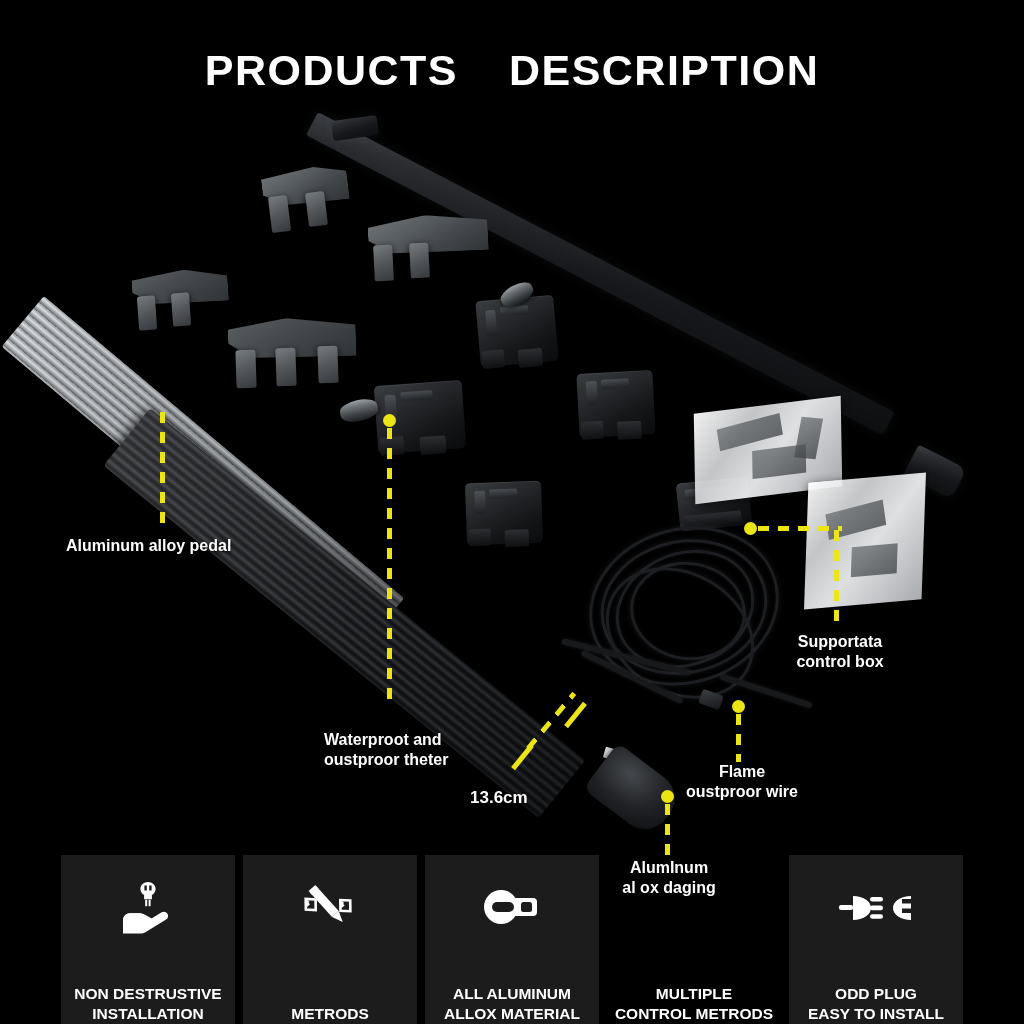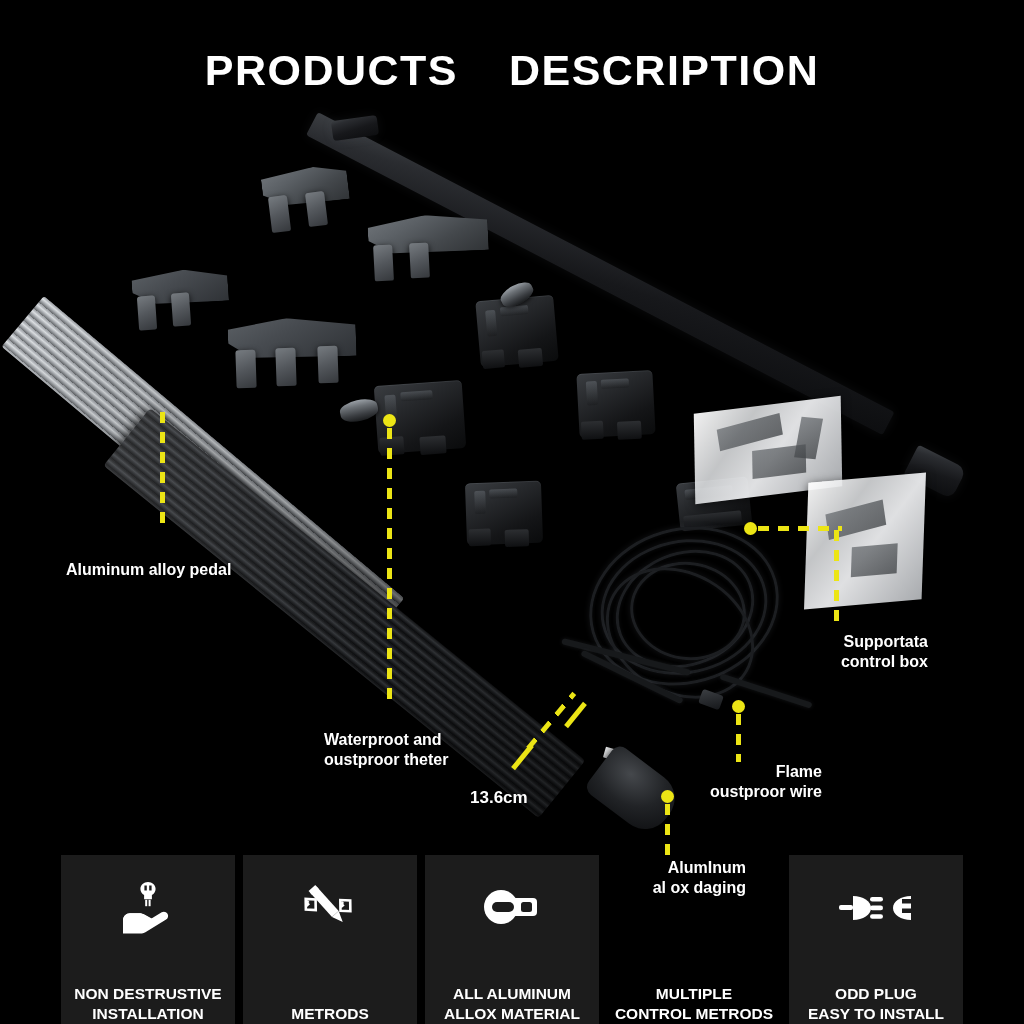--- a/index.html
+++ b/index.html
@@ -202,21 +202,21 @@
   }
   .label {
     position: absolute;
     color: #ffffff;
     font-size: 16px;
     font-weight: bold;
     line-height: 1.25;
     white-space: pre-line;
     text-shadow: 0 1px 3px #000;
   }
-  .label.c { text-align: right; }
+  .label.c { text-align: center; }
   .label.l { text-align: left; }
 
   
   .dim-line {
     position: absolute;
     height: 5px;
     background: repeating-linear-gradient(
       to right,
       var(--accent) 0px, var(--accent) 12px,
       transparent 12px, transparent 22px);
@@ -383,21 +383,21 @@
     <div class="alu-pedal" style="left:44px; top:196px; width:470px; height:66px;
                 transform: rotate(40deg); transform-origin: left top;"></div>
 
     <div class="board" style="left:150px; top:308px; width:560px; height:74px;
                 transform: rotate(39deg); transform-origin: left top;"></div>
     <div class="board-cap" style="left:592px; top:662px; width:84px; height:58px; transform: rotate(37deg);"></div>
 
   </div>
 
   <div class="dash-v" style="--accent:#ece515; left:160px; top:412px; height:112px;"></div>
-  <div class="label l" style="left:66px; top:560px; width:220px;">Aluminum alloy pedal</div>
+  <div class="label l" style="left:66px; top:536px; width:220px;">Aluminum alloy pedal</div>
 
   <div class="dot" style="--accent:#ece515; left:383px; top:414px;"></div>
   <div class="dash-v" style="--accent:#ece515; left:387px; top:428px; height:272px;"></div>
   <div class="label l" style="left:324px; top:710px; width:230px;margin-top:20px;">Waterproot and
 oustproor theter</div>
 
   <div class="dot" style="--accent:#ece515; left:744px; top:522px;"></div>
   <div class="dash-h" style="--accent:#ece515; left:758px; top:526px; width:84px;"></div>
   <div class="dash-v" style="--accent:#ece515; left:834px; top:530px; height:92px;"></div>
   <div class="label c" style="left:752px; top:632px; width:176px;">Supportata

